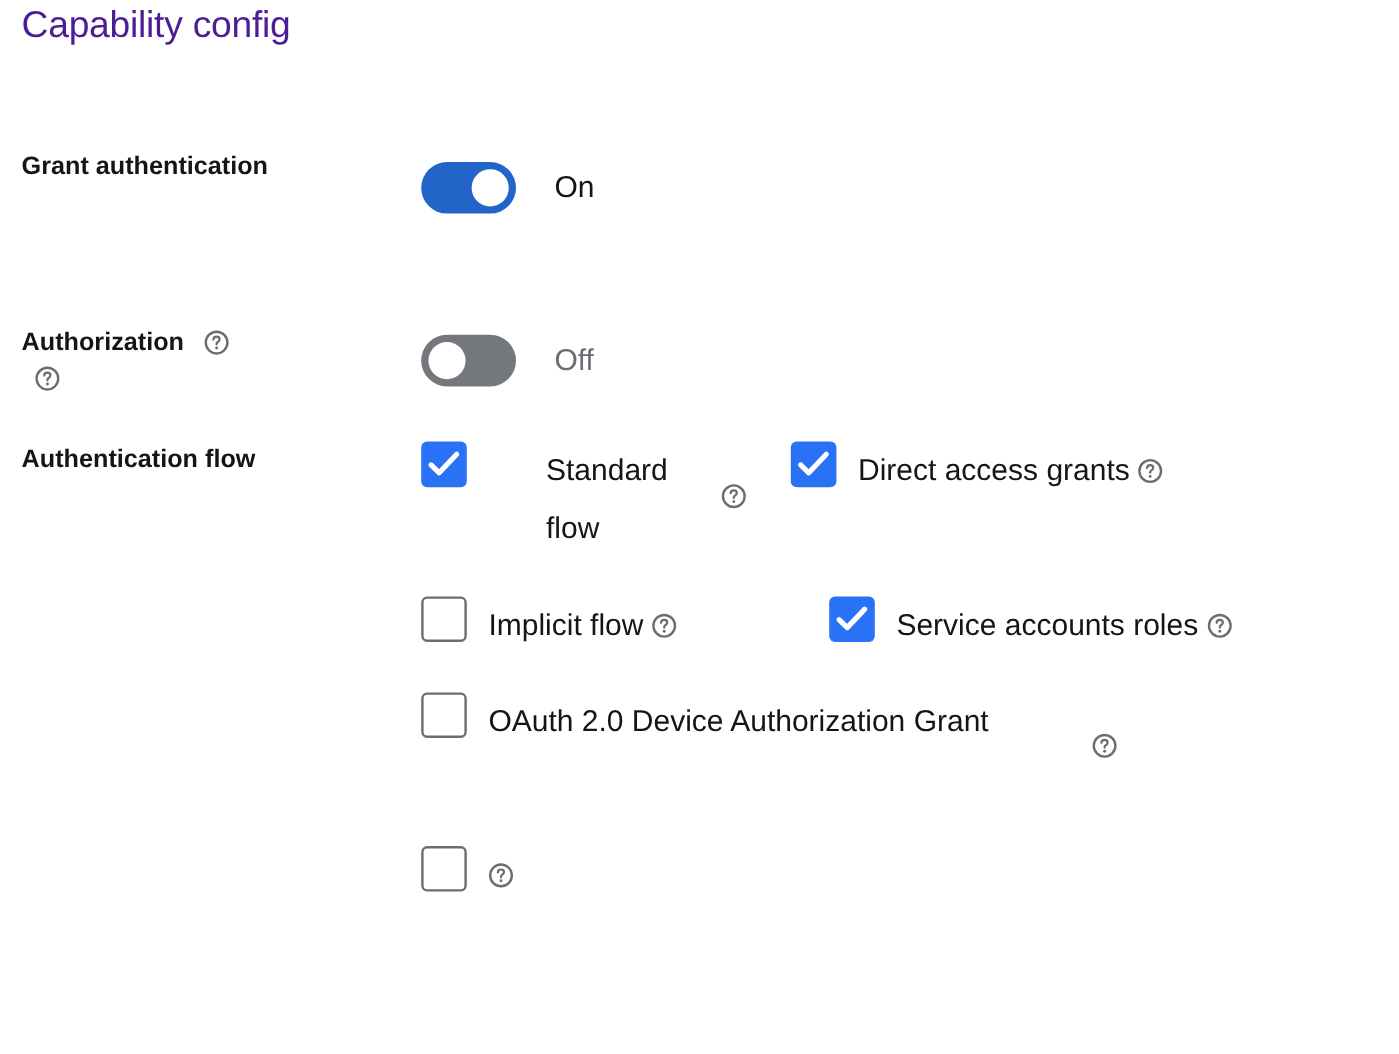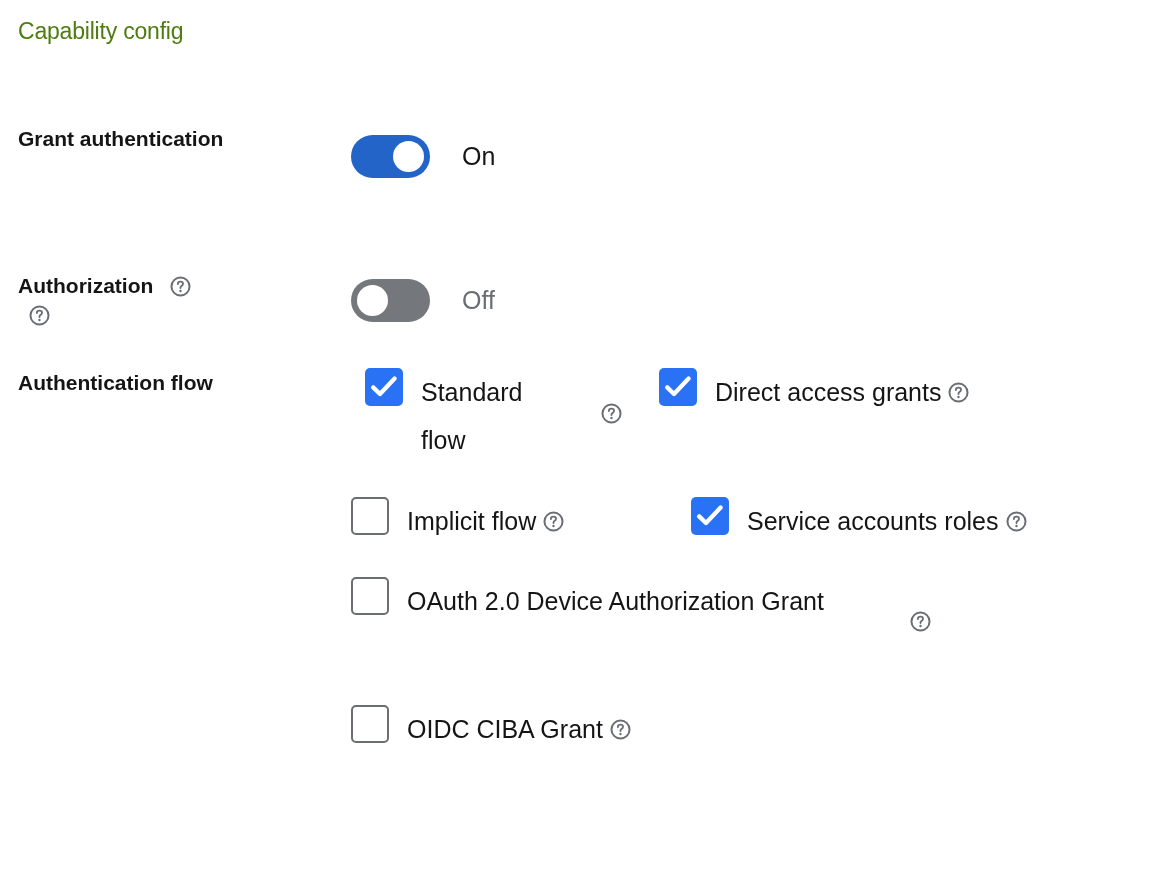--- a/index.html
+++ b/index.html
@@ -21,25 +21,25 @@
   .page {
     position: relative;
     width: 1166px;
     height: 878px;
   }
 
   
   .page-title {
     position: absolute;
     left: 18px;
-    top: 18px;
-    font-size: 23px;
+    top: 2px;
+    font-size: 31px;
     font-weight: 500;
     letter-spacing: -0.2px;
-    color: #4d7c0f;
+    color: #4c1d95;
     line-height: 1.2;
     white-space: nowrap;
   }
 
   
   .form-row {
     position: absolute;
     left: 0;
     width: 1166px;
   }
@@ -203,21 +203,21 @@
       </div>
       <span class="switch-value off">Off</span>
     </div>
   </div>
 
   <div class="form-row" style="top:368px;">
     <div class="row-label">
       <span class="label-text">Authentication flow</span>
     </div>
 
-    <div class="checkbox-item" style="left:365px; top:0px;">
+    <div class="checkbox-item" style="left:351px; top:0px;gap:48px;">
       <span class="checkbox checked">
         <svg viewBox="0 0 28 26" aria-hidden="true">
           <path d="M3.2 13.4 L10 20 L24.6 4.6" fill="none" stroke="#ffffff" stroke-width="4.3" stroke-linecap="round" stroke-linejoin="round"></path>
         </svg>
       </span>
       <span class="cb-label wrap-narrow">
         <span class="txt">Standard flow</span>
       </span>
     </div>
     <span class="help-icon-abs" style="left:601px; top:35px;">
@@ -288,21 +288,20 @@
       <svg viewBox="0 0 20 20" aria-hidden="true">
         <circle cx="10" cy="10" r="8.6" fill="none" stroke="#6a6e73" stroke-width="1.9"></circle>
         <path d="M7.5 7.6c0-1.4 1.1-2.3 2.5-2.3 1.4 0 2.4 0.85 2.4 2.1 0 1.05-0.6 1.6-1.45 2.15-0.7 0.45-0.95 0.8-0.95 1.5v0.35" fill="none" stroke="#6a6e73" stroke-width="1.75" stroke-linecap="round"></path>
         <circle cx="10" cy="14.3" r="1.15" fill="#6a6e73"></circle>
       </svg>
     </span>
 
     <div class="checkbox-item" style="left:351px; top:337px;">
       <span class="checkbox unchecked"></span>
       <span class="cb-label">
-        <span class="txt">OIDC CIBA Grant</span>
         <span class="help-icon">
           <svg viewBox="0 0 20 20" aria-hidden="true">
             <circle cx="10" cy="10" r="8.6" fill="none" stroke="#6a6e73" stroke-width="1.9"></circle>
             <path d="M7.5 7.6c0-1.4 1.1-2.3 2.5-2.3 1.4 0 2.4 0.85 2.4 2.1 0 1.05-0.6 1.6-1.45 2.15-0.7 0.45-0.95 0.8-0.95 1.5v0.35" fill="none" stroke="#6a6e73" stroke-width="1.75" stroke-linecap="round"></path>
             <circle cx="10" cy="14.3" r="1.15" fill="#6a6e73"></circle>
           </svg>
         </span>
       </span>
     </div>
 

